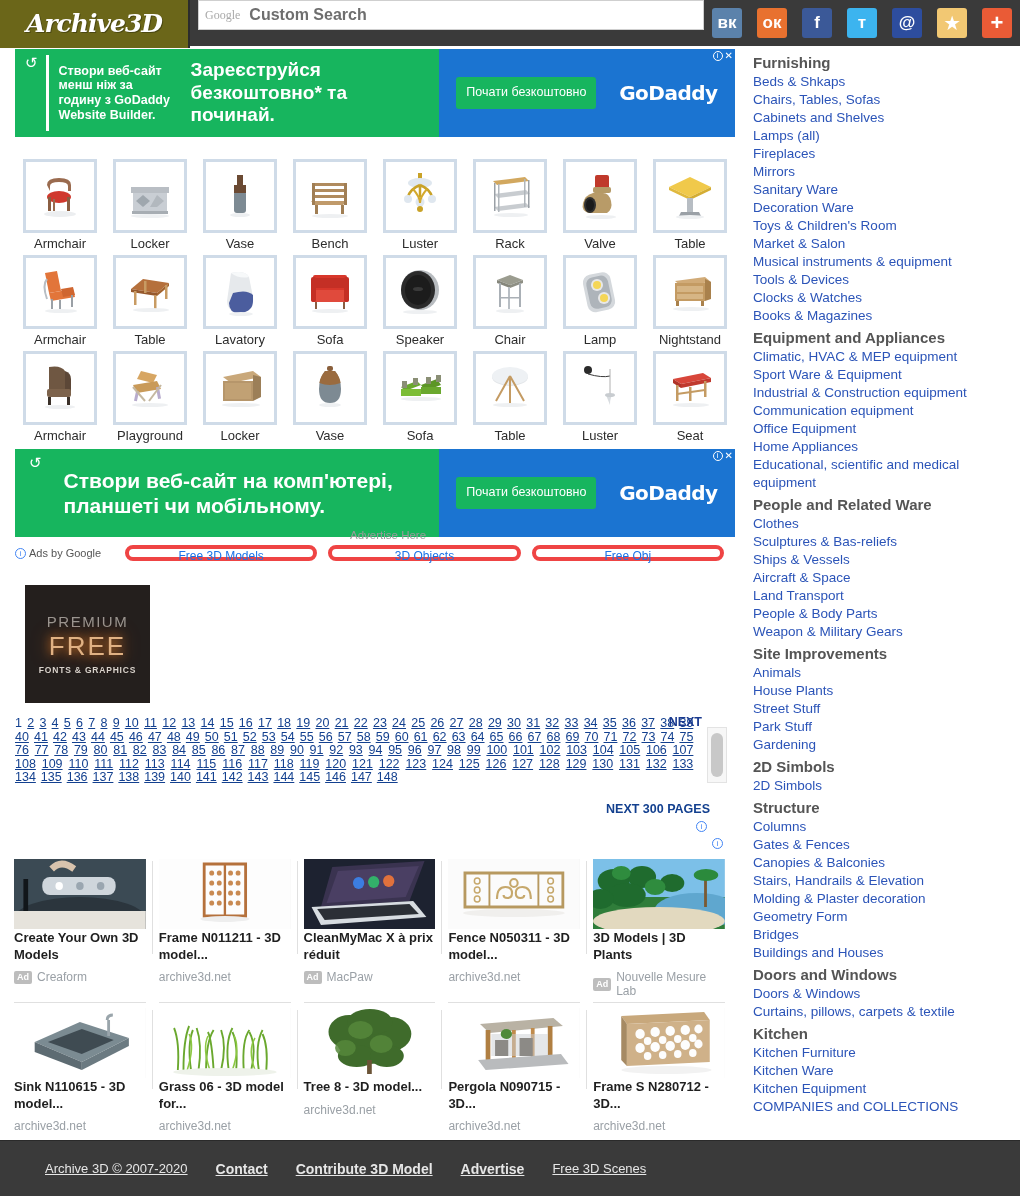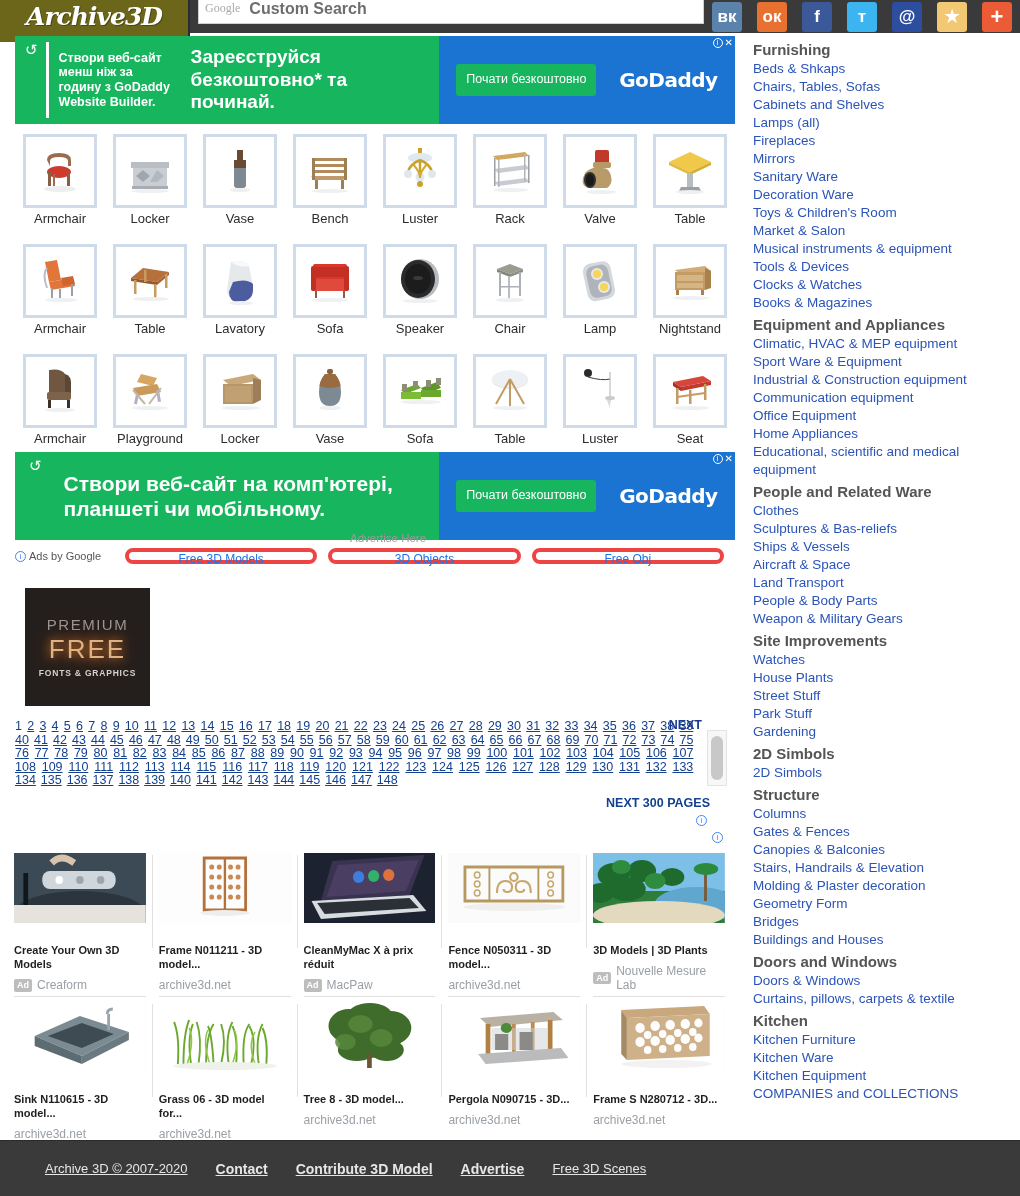--- a/index.html
+++ b/index.html
@@ -9,21 +9,21 @@
     background:#ffffff;
     font-family:"Liberation Sans", sans-serif;
     font-size:13px;
     color:#222;
     overflow:hidden;
     position:relative;
   }
 
   
   .header {
-    height:33px; width:1020px;
+    height:46px; width:1020px;
     background:#3a3a3a;
     display:flex; align-items:center;
     position:relative;
   }
   .logo-box {
     width:190px; height:50px;
     background:#6b6619;
     display:flex; align-items:center; justify-content:center;
     border-right:2px solid #2c2c2c;
   }
@@ -143,22 +143,22 @@
 
   .gd-banner2 { height:88px; margin-top:2px; }
   .gd-banner2 .gd-left { padding:6px 14px; }
   .gd-banner2 .gd-big { font-size:21px; margin-left:14px; }
   .gd-banner2 .gd-right { width:296px; }
 
   
   .grid {
     display:grid;
     grid-template-columns:repeat(8, 1fr);
-    margin:10px 10px 0 15px;
-    row-gap:14px;
+    margin:22px 10px 0 15px;
+    row-gap:0;
   }
   .cell { text-align:center; }
   .thumb {
     width:74px; height:74px;
     margin:0 auto;
     background:#cfdbe8;
     padding:3px;
     display:flex; align-items:center; justify-content:center;
     cursor:pointer;
   }
@@ -247,21 +247,21 @@
     background:#f7f7f7; border:1px solid #e3e3e3;
     display:flex; align-items:center; justify-content:center;
     cursor:pointer;
   }
   .scroll-thumb i {
     display:block; width:12px;height:44px;background:#c8c8c8;border-radius:6px;
   }
   .next300 {
     text-align:right; padding-right:25px;
     color:#13408f; font-weight:bold; font-size:12.5px;
-    margin-top:8px;
+    margin-top:17px;
   }
   .next300-i {
     text-align:right; padding-right:28px; margin-top:1px;
   }
   .next300-i span {
     display:inline-flex; width:11px;height:11px;border:1px solid #4285f4;border-radius:50%;
     color:#4285f4;font-size:8px;align-items:center;justify-content:center;
   }
 
   
@@ -274,22 +274,22 @@
   .card.sep::before {
     content:""; position:absolute; left:-7px; top:8px; bottom:44px; width:1px; background:#e0e0e0;
   }
   .card-img {
     width:100%; height:70px;
     background:#f0f0f0;
     overflow:hidden; position:relative;
     cursor:pointer;
   }
   .card-title {
-    font-size:11px; font-weight:bold; color:#1f1f1f;
-    line-height:1.28; margin-top:20px;
+    font-size:13px; font-weight:bold; color:#1f1f1f;
+    line-height:1.28; margin-top:1px;
     cursor:pointer;
   }
   .card-src {
     font-size:12px; color:#9aa0a6;
     margin-top:7px; display:flex; align-items:center; gap:5px;
   }
   .adtag {
     background:#bdbdbd; color:#fff; font-size:9px; font-weight:bold;
     padding:1px 3px; border-radius:2px; line-height:1.2;
   }
@@ -1088,21 +1088,21 @@
       <a class="cat-link">Educational, scientific and medical equipment</a>
       <div class="cat-head">People and Related Ware</div>
       <a class="cat-link">Clothes</a>
       <a class="cat-link">Sculptures &amp; Bas-reliefs</a>
       <a class="cat-link">Ships &amp; Vessels</a>
       <a class="cat-link">Aircraft &amp; Space</a>
       <a class="cat-link">Land Transport</a>
       <a class="cat-link">People &amp; Body Parts</a>
       <a class="cat-link">Weapon &amp; Military Gears</a>
       <div class="cat-head">Site Improvements</div>
-      <a class="cat-link">Watches</a>
+      <a class="cat-link">Animals</a>
       <a class="cat-link">House Plants</a>
       <a class="cat-link">Street Stuff</a>
       <a class="cat-link">Park Stuff</a>
       <a class="cat-link">Gardening</a>
       <div class="cat-head">2D Simbols</div>
       <a class="cat-link">2D Simbols</a>
       <div class="cat-head">Structure</div>
       <a class="cat-link">Columns</a>
       <a class="cat-link">Gates &amp; Fences</a>
       <a class="cat-link">Canopies &amp; Balconies</a>

